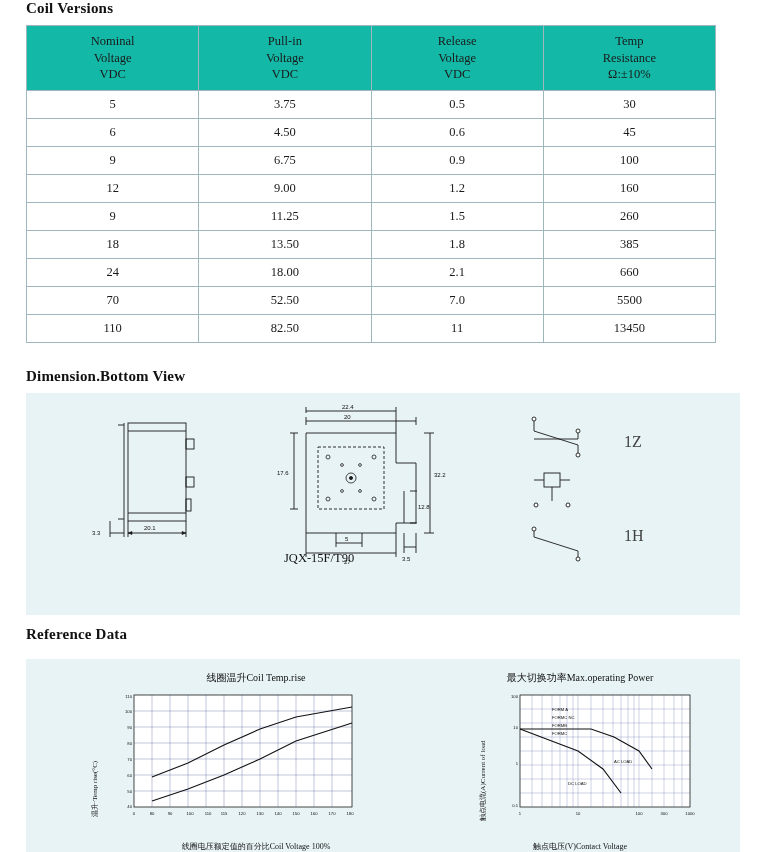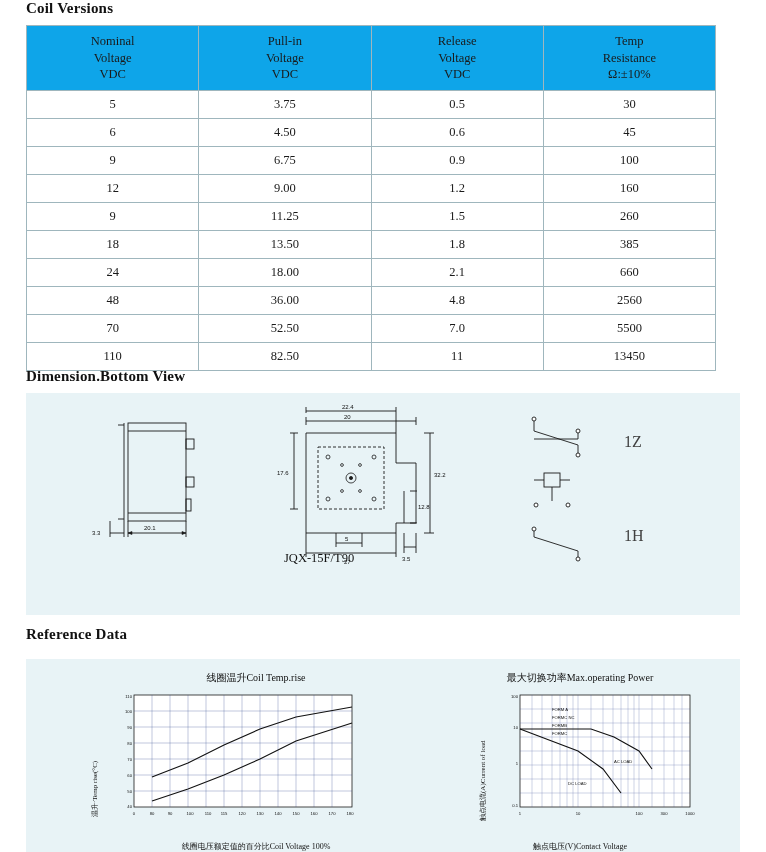--- a/index.html
+++ b/index.html
@@ -45,21 +45,21 @@
     table-layout: fixed;
   }
   table.coil-table th, table.coil-table td {
     border: 1px solid #9fb6bd;
     text-align: center;
     padding: 3px 2px;
     font-weight: normal;
     color: #1a1a1a;
   }
   table.coil-table thead th {
-    background: #0ea5e9;
+    background: #14b8a6;
     line-height: 1.35;
     height: 58px;
     vertical-align: middle;
     font-size: 12.5px;
   }
   table.coil-table tbody td {
     height: 21px;
     background: #ffffff;
   }
   table.coil-table thead th div { white-space: nowrap; }
@@ -196,26 +196,20 @@
           <td>18</td>
           <td>13.50</td>
           <td>1.8</td>
           <td>385</td>
         </tr>
         <tr>
           <td>24</td>
           <td>18.00</td>
           <td>2.1</td>
           <td>660</td>
-        </tr>
-        <tr>
-          <td>48</td>
-          <td>36.00</td>
-          <td>4.8</td>
-          <td>2560</td>
         </tr>
         <tr>
           <td>70</td>
           <td>52.50</td>
           <td>7.0</td>
           <td>5500</td>
         </tr>
         <tr>
           <td>110</td>
           <td>82.50</td>

